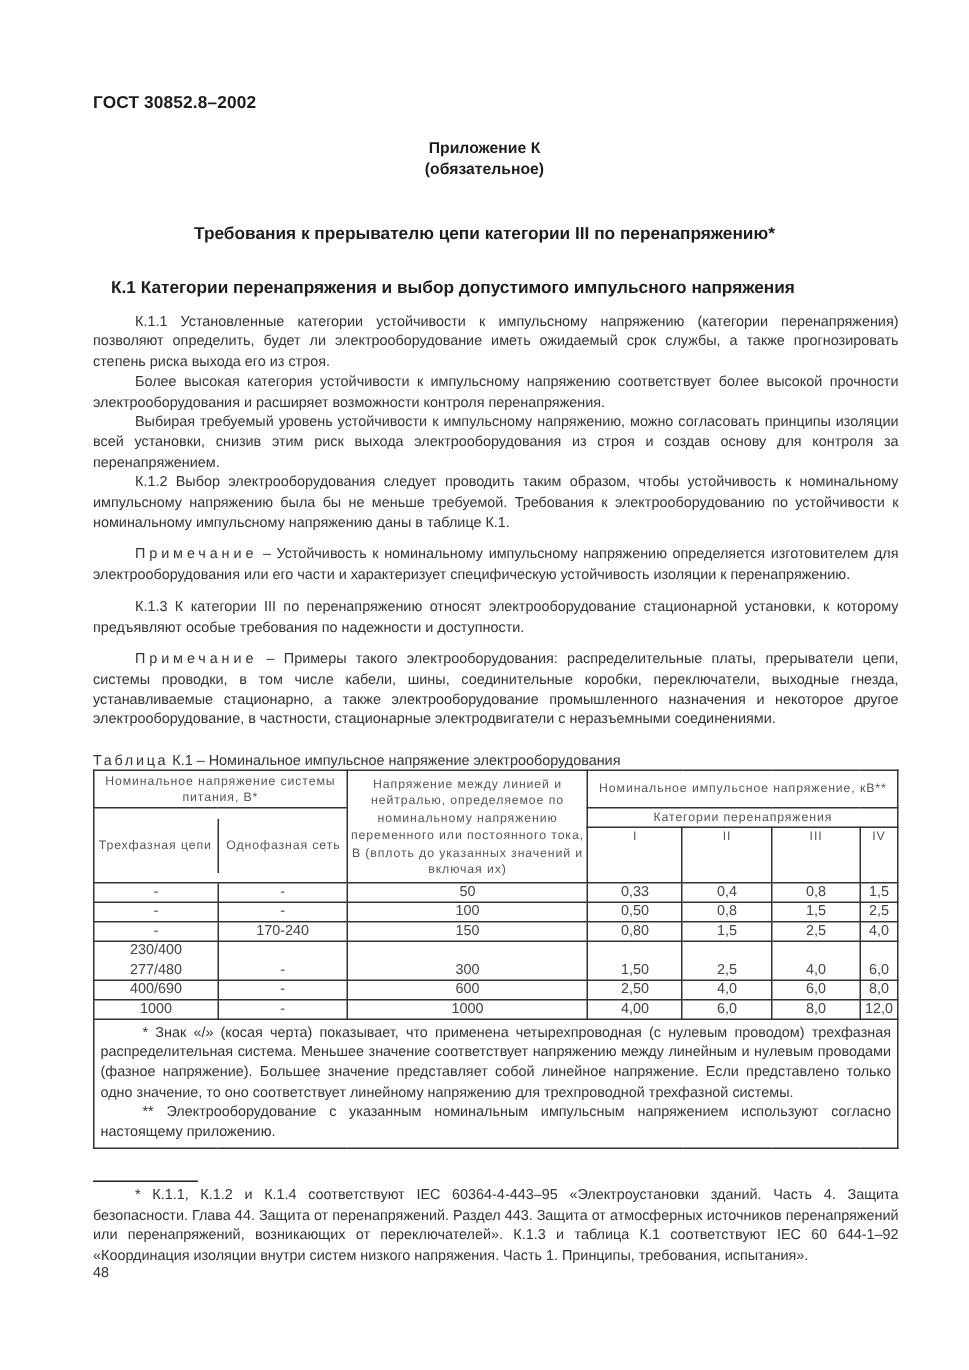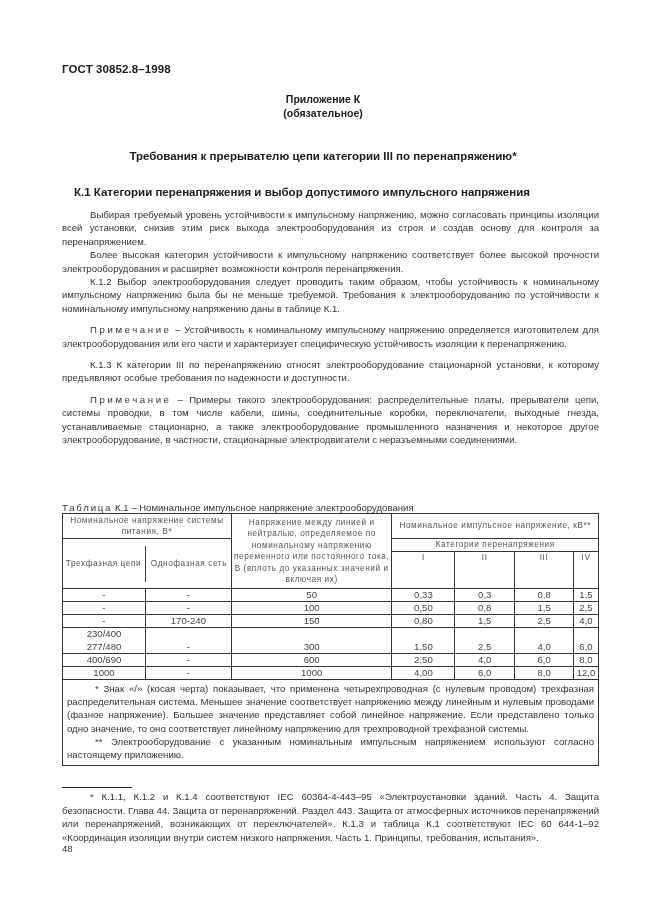--- a/index.html
+++ b/index.html
@@ -33,32 +33,33 @@
     table.k1 td.notes { text-align: justify; padding: 2px 4px 4px 4px; font-size: 9.6px; line-height: 13.2px; color: #333; border-bottom: 1px solid #333; }
     table.k1 td.notes p { margin: 0; text-indent: 28px; }
     .sep { left: 62px; top: 787px; width: 70px; height: 0; border-top: 1px solid #222; }
     .footnote { left: 62px; top: 790px; width: 537px; font-size: 9.6px; line-height: 13.6px; text-align: justify; color: #333; }
     .footnote p { margin: 0; text-indent: 28px; }
     .page-num { left: 62px; top: 843px; font-size: 9.6px; color: #333; }
   </style>
 </head>
 <body>
 
-<div class="abs doc-code">ГОСТ 30852.8–1998</div>
+<div class="abs doc-code">ГОСТ 30852.8–2002</div>
 
 <div class="abs appendix t1">Приложение К</div>
 <div class="abs appendix t2">(обязательное)</div>
 
 <div class="abs main-title">Требования к прерывателю цепи категории III по перенапряжению*</div>
 
 <div class="abs section-title">К.1 Категории перенапряжения и выбор допустимого импульсного напряжения</div>
 
 <div class="abs text" style="top:208px;">
+  <p>К.1.1 Установленные категории устойчивости к импульсному напряжению (категории перенапряжения) позволяют определить, будет ли электрооборудование иметь ожидаемый срок службы, а также прогнозировать степень риска выхода его из строя.</p>
+  <p>Более высокая категория устойчивости к импульсному напряжению соответствует более высокой прочности электрооборудования и расширяет возможности контроля перенапряжения.</p>
   <p>Выбирая требуемый уровень устойчивости к импульсному напряжению, можно согласовать принципы изоляции всей установки, снизив этим риск выхода электрооборудования из строя и создав основу для контроля за перенапряжением.</p>
-  <p>Более высокая категория устойчивости к импульсному напряжению соответствует более высокой прочности электрооборудования и расширяет возможности контроля перенапряжения.</p>
   <p>К.1.2 Выбор электрооборудования следует проводить таким образом, чтобы устойчивость к номинальному импульсному напряжению была бы не меньше требуемой. Требования к электрооборудованию по устойчивости к номинальному импульсному напряжению даны в таблице К.1.</p>
   <p class="gap"><span class="spaced">Примечание</span><span> – Устойчивость к номинальному импульсному напряжению определяется изготовителем для электрооборудования или его части и характеризует специфическую устойчивость изоляции к перенапряжению.</span></p>
   <p class="gap">К.1.3 К категории III по перенапряжению относят электрооборудование стационарной установки, к которому предъявляют особые требования по надежности и доступности.</p>
   <p class="gap"><span class="spaced">Примечание</span><span> – Примеры такого электрооборудования: распределительные платы, прерыватели цепи, системы проводки, в том числе кабели, шины, соединительные коробки, переключатели, выходные гнезда, устанавливаемые стационарно, а также электрооборудование промышленного назначения и некоторое другое электрооборудование, в частности, стационарные электродвигатели с неразъемными соединениями.</span></p>
 </div>
 
 <div class="abs table-caption"><span class="spaced" style="letter-spacing:1.8px;">Таблица</span><span> К.1 – Номинальное импульсное напряжение электрооборудования</span></div>
 
 <table class="k1">
   <colgroup>
@@ -89,21 +90,21 @@
     <td class="hdr cat">I</td>
     <td class="hdr cat">II</td>
     <td class="hdr cat">III</td>
     <td class="hdr cat">IV</td>
   </tr>
   <tr class="row">
     <td>-</td>
     <td>-</td>
     <td>50</td>
     <td>0,33</td>
-    <td>0,3</td>
+    <td>0,4</td>
     <td>0,8</td>
     <td>1,5</td>
   </tr>
   <tr class="row">
     <td>-</td>
     <td>-</td>
     <td>100</td>
     <td>0,50</td>
     <td>0,8</td>
     <td>1,5</td>

